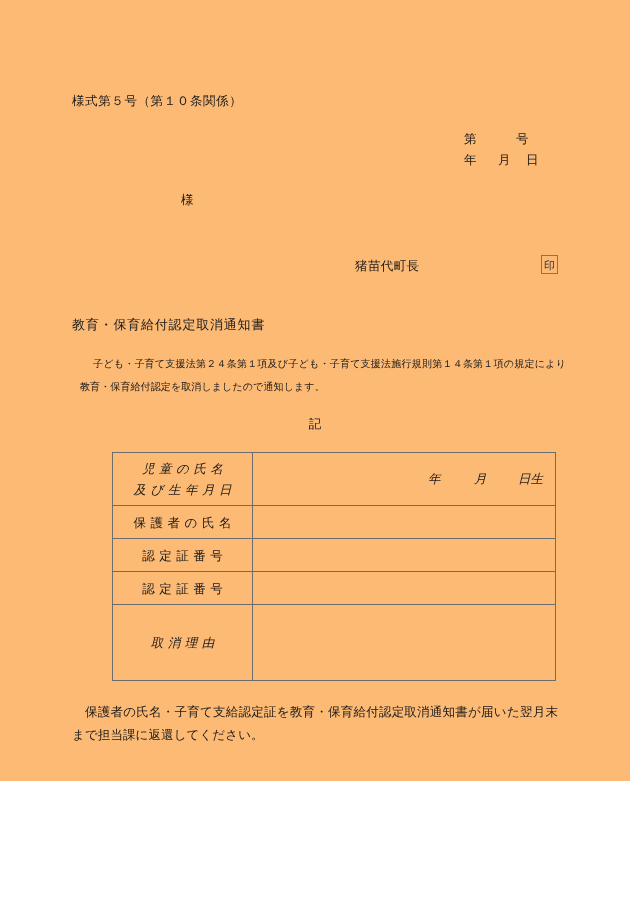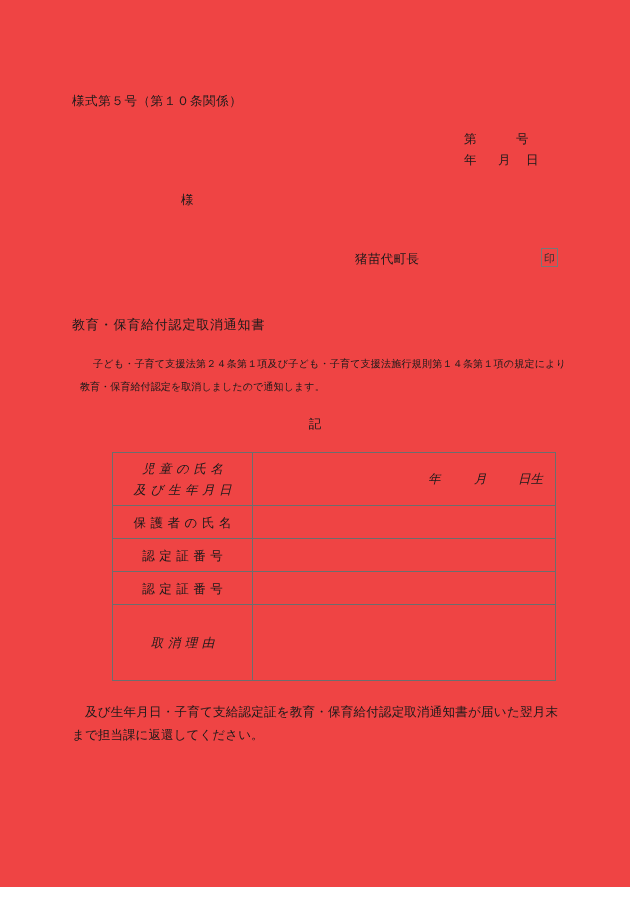--- a/index.html
+++ b/index.html
@@ -8,22 +8,22 @@
     padding: 0;
     background: #ffffff;
   }
   body {
     font-family: "DejaVu Serif", "Liberation Serif", serif;
     color: #1a1a1a;
   }
   .page {
     position: relative;
     width: 630px;
-    height: 887px;
-    background: #ef4444;
+    height: 781px;
+    background: #fdba74;
     overflow: hidden;
     box-sizing: border-box;
   }
   .doc {
     position: absolute;
     left: 72px;
     top: 0;
     width: 486px;
   }
 
@@ -59,21 +59,21 @@
     left: 109px;
     top: 192px;
     font-size: 12.5px;
     white-space: nowrap;
   }
 
   
   .issuer {
     position: absolute;
     left: 283px;
-    top: 251px;
+    top: 258px;
     width: 203px;
     font-size: 12.5px;
     white-space: nowrap;
   }
   .issuer-name {
     letter-spacing: 0.4px;
   }
   .seal-box {
     position: absolute;
     right: 0;
@@ -240,16 +240,16 @@
         </tr>
         <tr class="row-tall">
           <td class="label">
             <span class="label-spread">取消理由</span>
           </td>
           <td class="value"></td>
         </tr>
       </tbody>
     </table>
 
-    <div class="footer-note">及び生年月日・子育て支給認定証を教育・保育給付認定取消通知書が届いた翌月末まで担当課に返還してください。</div>
+    <div class="footer-note">保護者の氏名・子育て支給認定証を教育・保育給付認定取消通知書が届いた翌月末まで担当課に返還してください。</div>
 
   </div>
 </div>
 
 </body></html>

